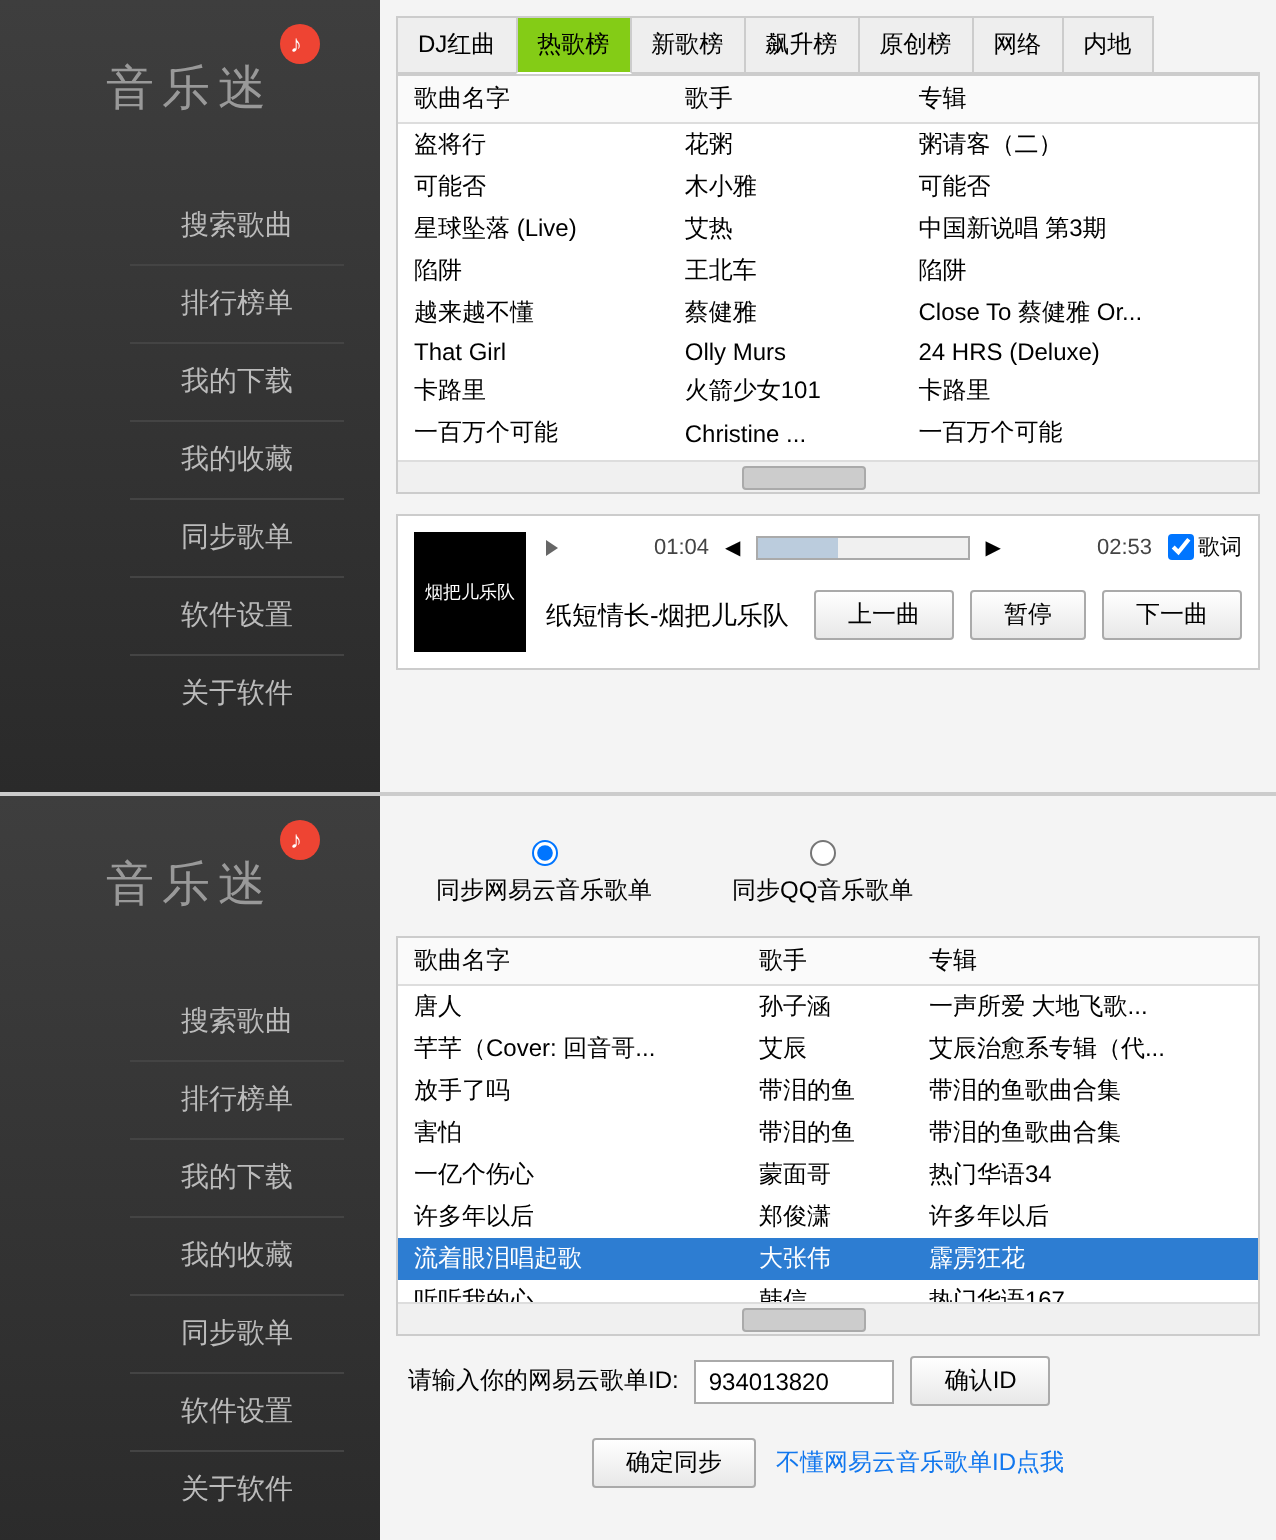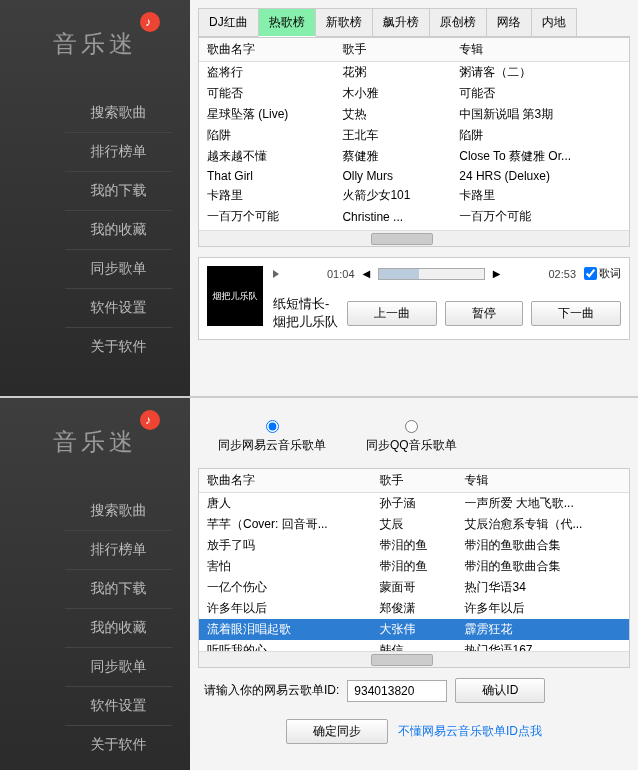--- a/index.html
+++ b/index.html
@@ -7,39 +7,39 @@
 .app { display: flex; width: 638px; border-bottom: 2px solid #ccc; }
 .sidebar { width: 190px; background: linear-gradient(180deg, #3e3e3e, #2a2a2a); color: #aaa; padding-bottom: 20px; }
 .logo { padding: 28px 20px 24px; font-size: 24px; color: #999; font-weight: 300; position: relative; letter-spacing: 4px; text-align: center; }
 .music-badge { position: absolute; top: 12px; right: 30px; background: #e43; color: #fff; width: 20px; height: 20px; border-radius: 50%; display: flex; align-items: center; justify-content: center; font-size: 12px; }
 .nav { padding: 10px 0; margin-left: 47px; }
 .nav-item { padding: 10px 20px; text-align: center; color: #bbb; font-size: 14px; border-bottom: 1px solid #444; margin: 0 18px; cursor: pointer; }
 .nav-item:last-child { border-bottom: none; }
 .main { flex: 1; background: #f4f4f4; padding: 8px; display: flex; flex-direction: column; }
 .tabs { display: flex; border-bottom: 1px solid #ccc; background: #f4f4f4; }
 .tab { padding: 5px 10px; border: 1px solid #ccc; border-bottom: none; background: #eee; margin-right: -1px; cursor: pointer; font-size: 12px; }
-.tab.active { background: #86efac; border-bottom: 1px solid #fff; margin-bottom: -1px; }
+.tab.active { background: #84cc16; border-bottom: 1px solid #fff; margin-bottom: -1px; }
 .table-wrap { background: #fff; border: 1px solid #ccc; height: 210px; overflow: hidden; position: relative; }
 .table { width: 100%; border-collapse: collapse; }
 .table th { text-align: left; padding: 3px 8px; font-weight: normal; border-bottom: 1px solid #ddd; background: #fafafa; font-size: 12px; }
 .table td { padding: 2px 8px; font-size: 12px; white-space: nowrap; overflow: hidden; text-overflow: ellipsis; max-width: 130px; }
 .table tr.selected td { background: #2d7dd2; color: #fff; }
 .scroll-h { height: 16px; background: #f0f0f0; border-top: 1px solid #ddd; position: absolute; bottom: 0; left: 0; right: 0; }
 .scroll-h::after { content: ""; position: absolute; left: 40%; top: 2px; width: 60px; height: 10px; background: #ccc; border: 1px solid #aaa; border-radius: 2px; }
 .player { background: #fff; border: 1px solid #ccc; margin-top: 10px; padding: 8px; display: flex; gap: 10px; }
 .album-art { width: 56px; height: 60px; background: #000; color: #fff; display: flex; align-items: center; justify-content: center; font-size: 9px; text-align: center; }
 .player-right { flex: 1; }
 .player-top { display: flex; align-items: center; gap: 8px; }
 .time { font-size: 11px; color: #444; padding-left: 40px; }
 .progress { flex: 1; height: 12px; border: 1px solid #aaa; background: #f0f0f0; position: relative; }
 .progress-fill { height: 100%; width: 38%; background: #bcd; }
 .lyric-check { display: flex; align-items: center; gap: 2px; font-size: 11px; }
 .player-bottom { display: flex; align-items: center; gap: 8px; margin-top: 14px; }
 .song-title { flex: 1; font-size: 13px; }
-.btn { border: 1px solid #aaa; background: linear-gradient(#fff, #e8e8e8); padding: 3px 26px; cursor: pointer; font-size: 12px; border-radius: 2px; }
+.btn { border: 1px solid #aaa; background: linear-gradient(#fff, #e8e8e8); padding: 3px 16px; cursor: pointer; font-size: 12px; border-radius: 2px; }
 .sync-opts { display: flex; gap: 40px; padding: 14px 20px; }
 .radio-opt { display: flex; align-items: center; gap: 4px; font-size: 12px; flex-direction: column; }
 .id-row { padding: 10px 6px; display: flex; align-items: center; gap: 8px; font-size: 12px; }
 .id-input { border: 1px solid #aaa; padding: 3px 6px; width: 100px; font-size: 12px; }
 .bottom-row { padding: 6px 6px 14px; display: flex; align-items: center; gap: 10px; font-size: 12px; justify-content: center; }
 .link { color: #17e; cursor: pointer; }
 .app2 .main { position: relative; }
 .play-icon { width: 0; height: 0; border-left: 6px solid #666; border-top: 4px solid transparent; border-bottom: 4px solid transparent; display: inline-block; }
 </style>
 </head>

